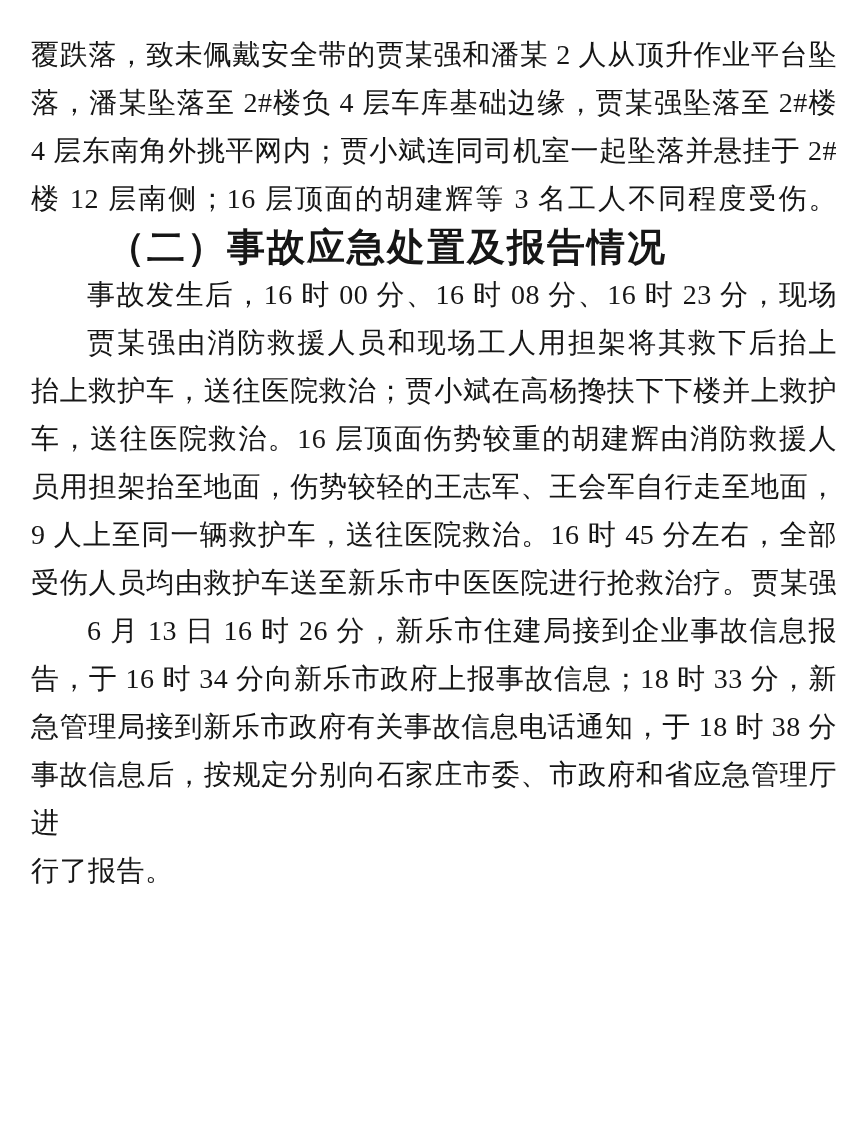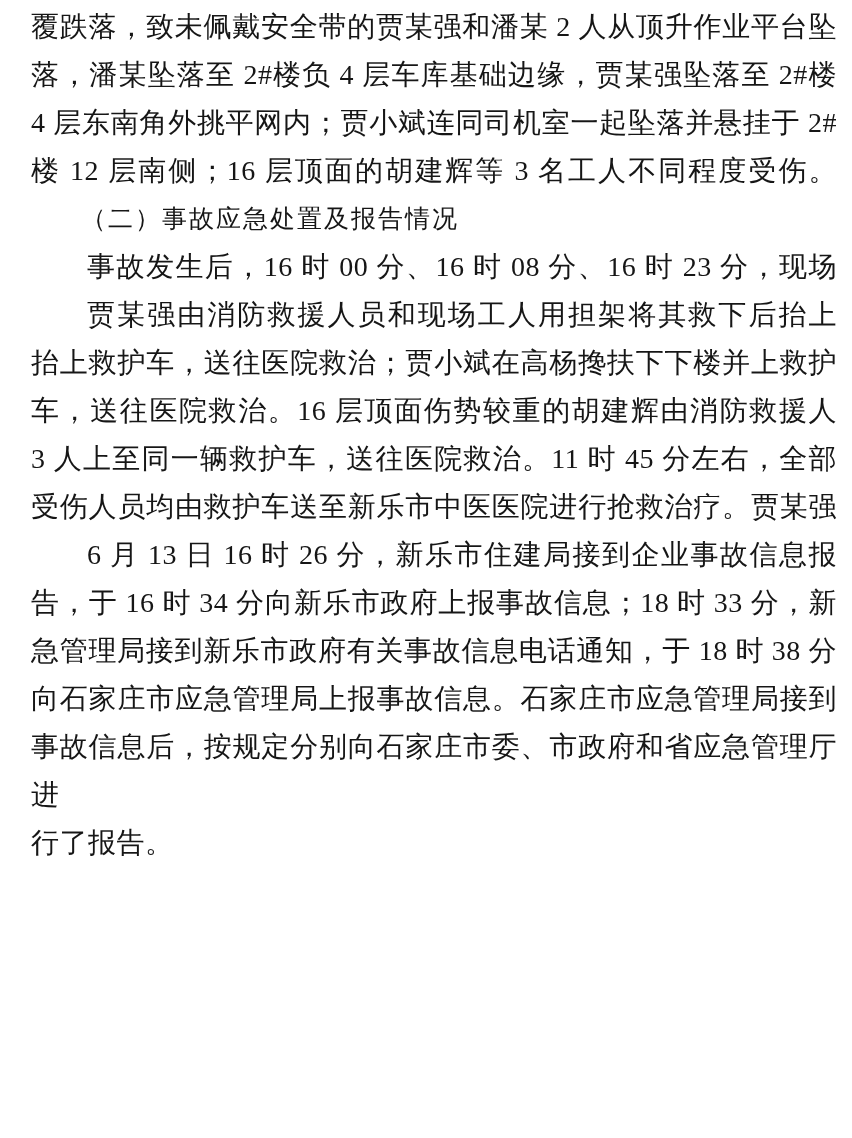--- a/index.html
+++ b/index.html
@@ -5,21 +5,21 @@
   html, body {
     margin: 0;
     padding: 0;
     background: #ffffff;
   }
   .page {
     position: relative;
     width: 852px;
     height: 1138px;
     box-sizing: border-box;
-    padding: 3px 15px 0 31px;
+    padding: 31px 15px 0 31px;
     background: #ffffff;
     color: #161616;
     font-family: "Liberation Serif", "DejaVu Serif", serif;
     overflow: hidden;
   }
   .line {
     font-size: 28px;
     line-height: 48px;
     letter-spacing: 0.5px;
     white-space: normal;
@@ -31,44 +31,44 @@
     text-align-last: justify;
   }
   .left {
     text-align: left;
     text-align-last: left;
   }
   .indent {
     text-indent: 2em;
   }
   .h2 {
-    font-weight: normal;
-    font-size: 25px;
+    font-weight: bold;
+    font-size: 38px;
     line-height: 48px;
     text-align: center;
     text-align-last: left;
     text-indent: 2em;
     letter-spacing: 2px;
   }
 </style>
 </head>
 <body>
 
 <div class="page">
   <div class="line j">覆跌落，致未佩戴安全带的贾某强和潘某 2 人从顶升作业平台坠</div>
   <div class="line j">落，潘某坠落至 2#楼负 4 层车库基础边缘，贾某强坠落至 2#楼</div>
   <div class="line j">4 层东南角外挑平网内；贾小斌连同司机室一起坠落并悬挂于 2#</div>
   <div class="line j">楼 12 层南侧；16 层顶面的胡建辉等 3 名工人不同程度受伤。</div>
   <div class="line h2">（二）事故应急处置及报告情况</div>
   <div class="line j indent">事故发生后，16 时 00 分、16 时 08 分、16 时 23 分，现场</div>
   <div class="line j indent">贾某强由消防救援人员和现场工人用担架将其救下后抬上</div>
   <div class="line j">抬上救护车，送往医院救治；贾小斌在高杨搀扶下下楼并上救护</div>
   <div class="line j">车，送往医院救治。16 层顶面伤势较重的胡建辉由消防救援人</div>
-  <div class="line j">3 人上至同一辆救护车，送往医院救治。11 时 45 分左右，全部</div>
+  <div class="line j">员用担架抬至地面，伤势较轻的王志军、王会军自行走至地面，</div>
+  <div class="line j">9 人上至同一辆救护车，送往医院救治。16 时 45 分左右，全部</div>
   <div class="line j">受伤人员均由救护车送至新乐市中医医院进行抢救治疗。贾某强</div>
   <div class="line j indent">6 月 13 日 16 时 26 分，新乐市住建局接到企业事故信息报</div>
   <div class="line j">告，于 16 时 34 分向新乐市政府上报事故信息；18 时 33 分，新</div>
   <div class="line j">急管理局接到新乐市政府有关事故信息电话通知，于 18 时 38 分</div>
-  <div class="line j">向石家庄市应急管理局上报事故信息。石家庄市应急管理局接到</div>
   <div class="line j">事故信息后，按规定分别向石家庄市委、市政府和省应急管理厅进</div>
   <div class="line left">行了报告。</div>
 
 </div>
 
 </body></html>

